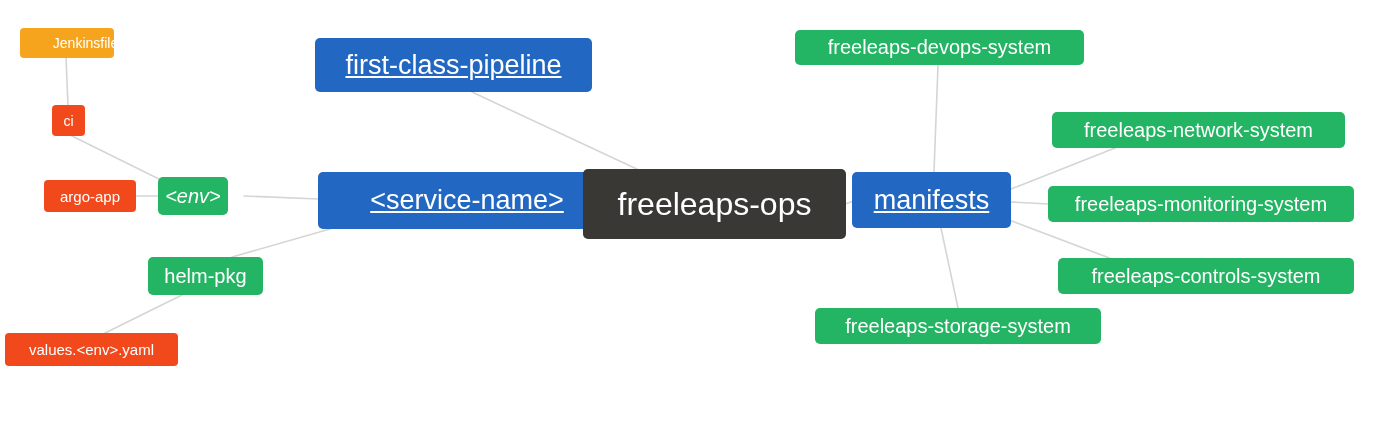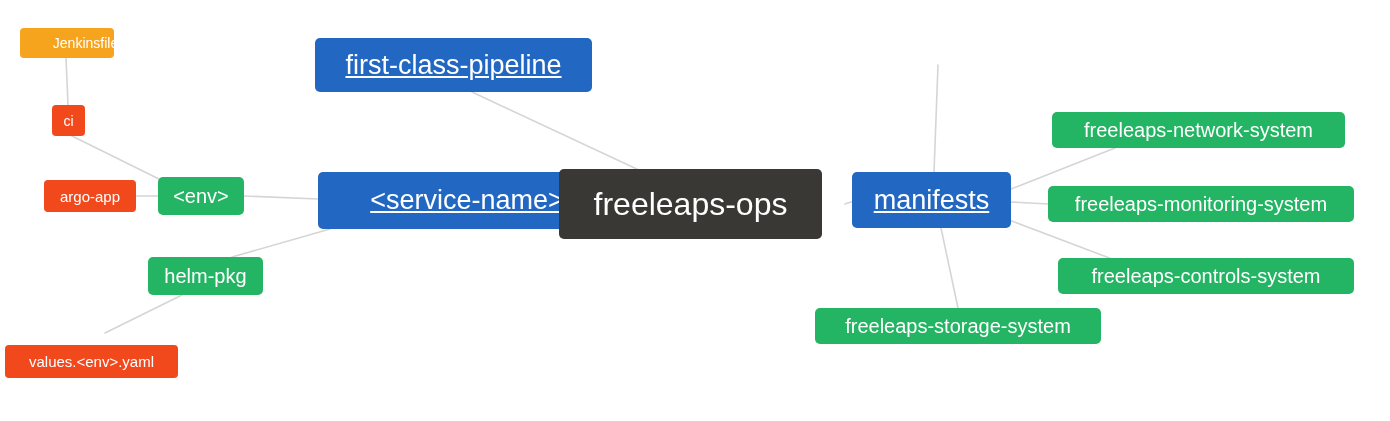--- a/index.html
+++ b/index.html
@@ -62,34 +62,35 @@
     <line x1="1009" y1="220" x2="1120" y2="262"></line>
     <line x1="941" y1="228" x2="958" y2="308"></line>
   </svg>
 
   <div class="node small amber" style="left:20px; top:28px; width:94px; height:30px; font-size:14px;padding-left:37px;">Jenkinsfile</div>
 
   <div class="node small red" style="left:52px; top:105px; width:33px; height:31px; font-size:14px;">ci</div>
 
   <div class="node small red" style="left:44px; top:180px; width:92px; height:32px; font-size:15px;">argo-app</div>
 
-  <div class="node green" style="left:158px; top:177px; width:86px; height:38px; font-size:20px;">&lt;env&gt;</div>
+  <div class="node green" style="left:158px; top:177px; width:70px; height:38px; font-size:20px;font-style:italic;">&lt;env&gt;</div>
 
   <div class="node green" style="left:148px; top:257px; width:115px; height:38px; font-size:20px;">helm-pkg</div>
 
-  <div class="node small red" style="left:5px; top:333px; width:173px; height:33px; font-size:15px;margin-top:12px;">values.&lt;env&gt;.yaml</div>
+  <div class="node small red" style="left:5px; top:333px; width:173px; height:33px; font-size:15px;">values.&lt;env&gt;.yaml</div>
 
   <div class="node blue" style="left:315px; top:38px; width:277px; height:54px; font-size:27px;">first-class-pipeline</div>
 
   <div class="node blue" style="left:318px; top:172px; width:298px; height:57px; font-size:27px;">&lt;service-name&gt;</div>
 
-  <div class="node dark" style="left:559px; top:169px; width:263px; height:70px; font-size:32px;">freeleaps-ops</div>
+  <div class="node dark" style="left:583px; top:169px; width:263px; height:70px; font-size:32px;">freeleaps-ops</div>
 
   <div class="node blue" style="left:852px; top:172px; width:159px; height:56px; font-size:27px;">manifests</div>
 
+  <div class="node green" style="left:795px; top:30px; width:289px; height:35px; font-size:20px;">freeleaps-devops-system</div>
 
   <div class="node green" style="left:1052px; top:112px; width:293px; height:36px; font-size:20px;">freeleaps-network-system</div>
 
   <div class="node green" style="left:1048px; top:186px; width:306px; height:36px; font-size:20px;">freeleaps-monitoring-system</div>
 
   <div class="node green" style="left:1058px; top:258px; width:296px; height:36px; font-size:20px;">freeleaps-controls-system</div>
 
   <div class="node green" style="left:815px; top:308px; width:286px; height:36px; font-size:20px;text-align:center;">freeleaps-storage-system</div>
 
 </div>

